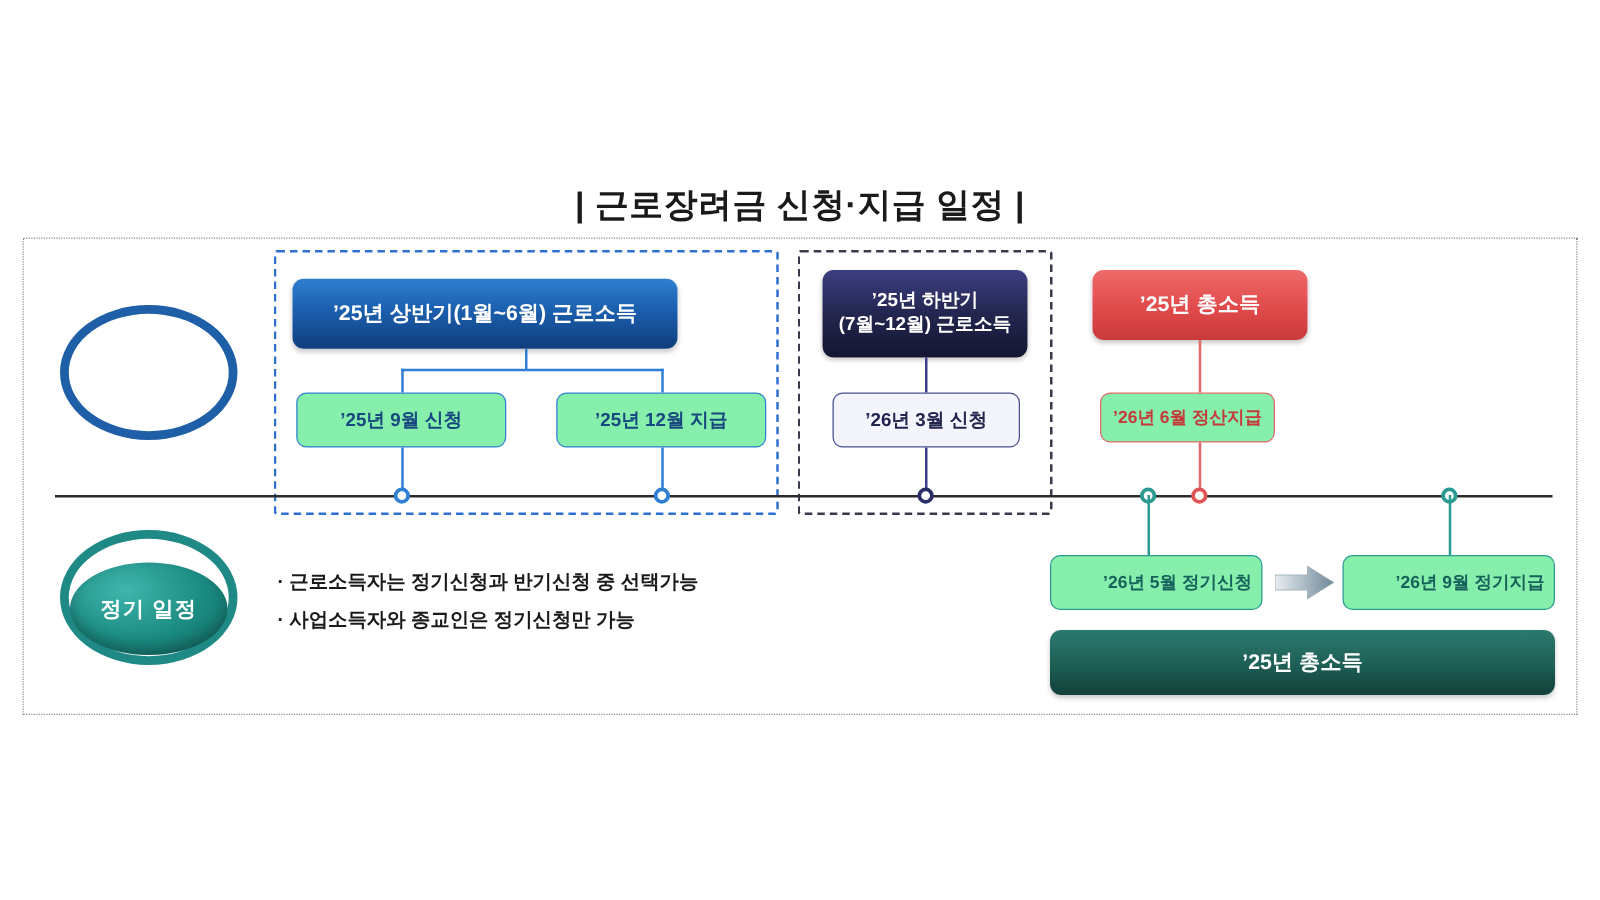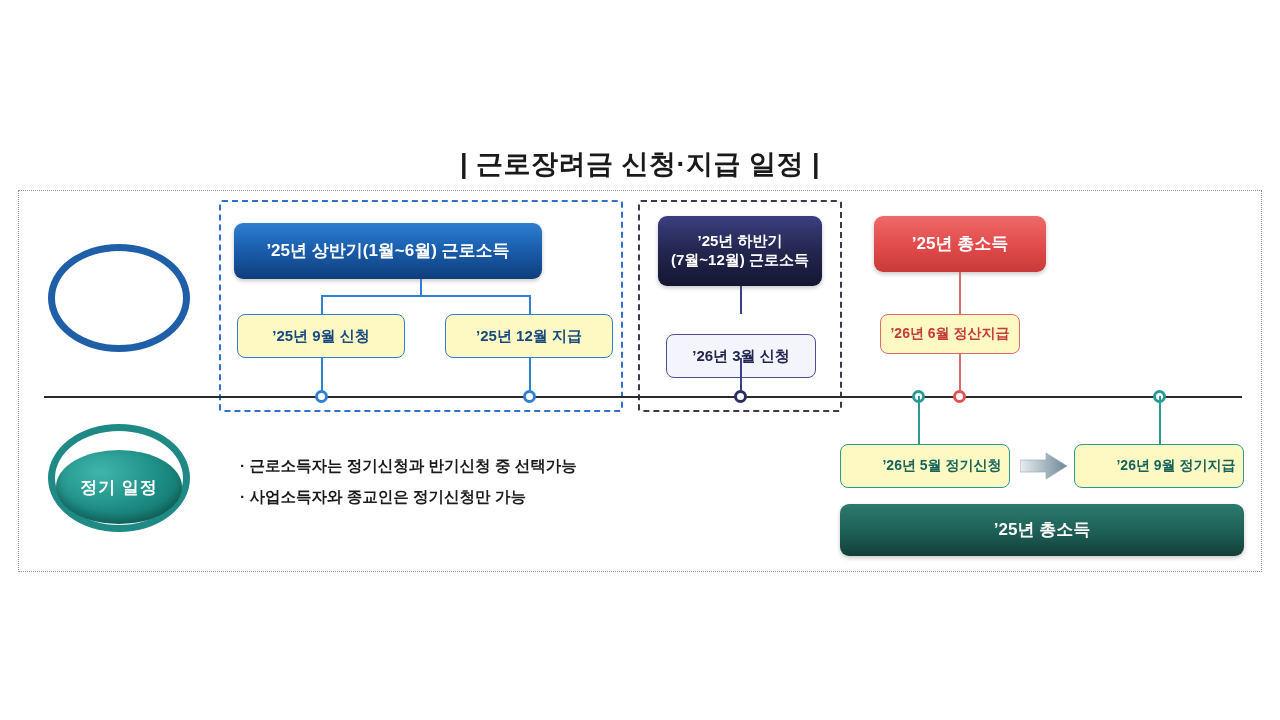--- a/index.html
+++ b/index.html
@@ -166,21 +166,21 @@
 
   
   .event {
     position: absolute;
     border-radius: 8px;
     display: flex;
     align-items: center;
     justify-content: center;
     font-weight: 700;
     text-align: center;
-    background: #fef9c3;
+    background: #86efac;
     box-sizing: border-box;
     white-space: nowrap;
   }
   .ev-blue {
     border: 1.5px solid #2f7fd4;
     color: #17487f;
     font-size: 15px;
   }
   .ev-navy {
     border: 1.5px solid #4a4f93;
@@ -195,21 +195,21 @@
   }
   .ev-teal {
     border: 1.5px solid #2b9a92;
     color: #17635c;
     font-size: 14px;
     padding-left: 34px;
   }
 
   .ev-sep-1  { left: 237px; top: 314px; width: 168px; height: 44px; }
   .ev-pay-1  { left: 445px; top: 314px; width: 168px; height: 44px; }
-  .ev-mar    { left: 666px; top: 314px; width: 150px; height: 44px; margin-top: 20px; }
+  .ev-mar    { left: 666px; top: 314px; width: 150px; height: 44px; }
   .ev-jun    { left: 880px; top: 314px; width: 140px; height: 40px; }
   .ev-may    { left: 840px; top: 444px; width: 170px; height: 44px; }
   .ev-sep-2  { left: 1074px; top: 444px; width: 170px; height: 44px; }
 
   
   .conn {
     position: absolute;
   }
   .v-blue   { width: 2px; background: #2f7fd4; }
   .h-blue   { height: 2px; background: #2f7fd4; }
@@ -235,21 +235,21 @@
   .notes {
     position: absolute;
     left: 222px;
     top: 450px;
     width: 480px;
     color: #1a1a1a;
     font-size: 15.5px;
     font-weight: 700;
     line-height: 2.0;
   }
-  .notes div { white-space: nowrap; margin-left: 18px; }
+  .notes div { white-space: nowrap; }
 
   
   .fat-arrow {
     position: absolute;
     left: 1020px;
     top: 452px;
     width: 48px;
     height: 28px;
   }
 </style>

